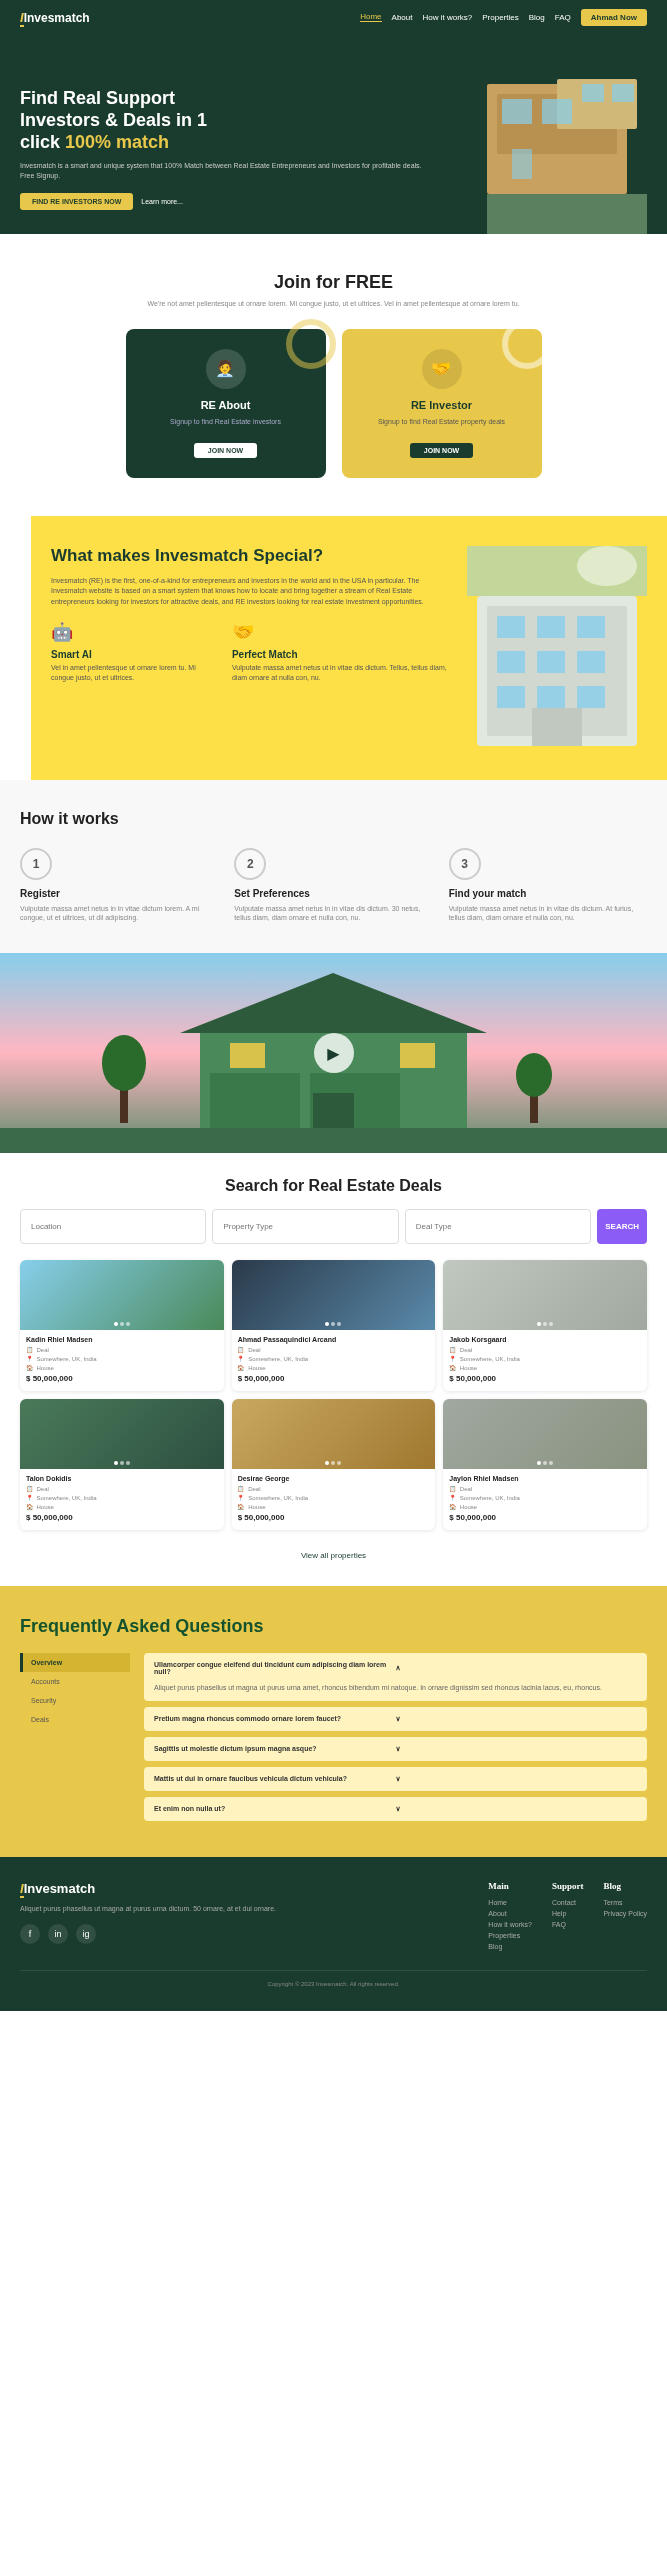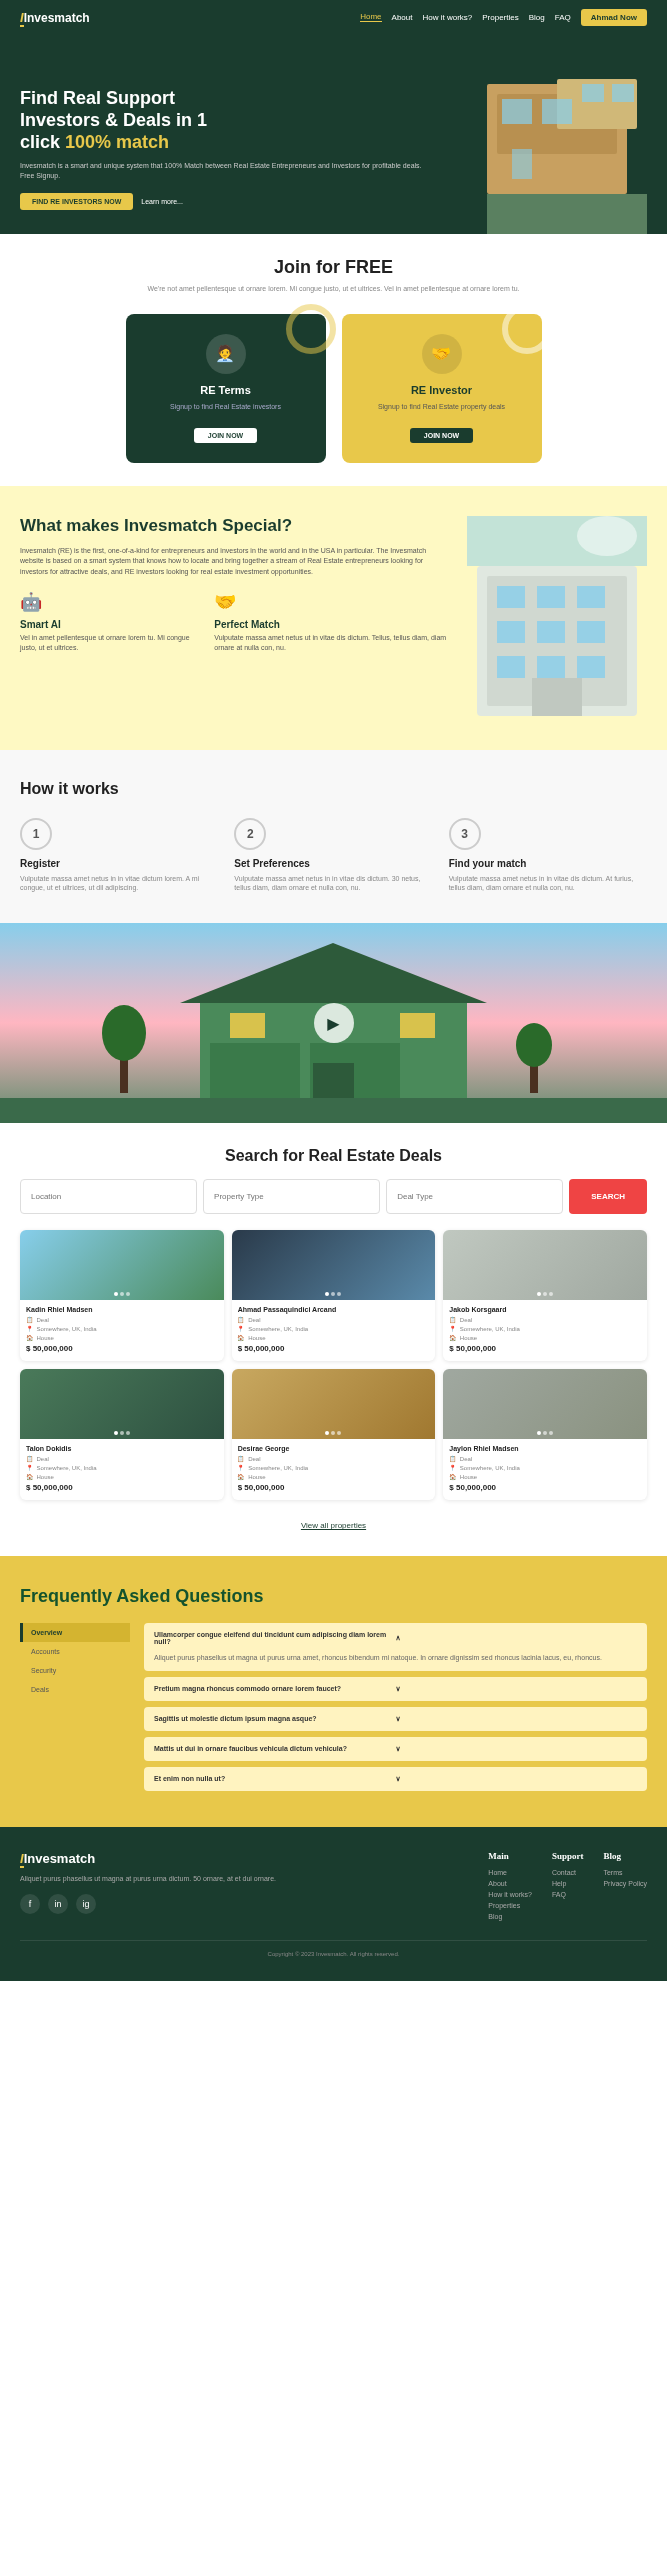--- a/index.html
+++ b/index.html
@@ -24,21 +24,21 @@
     .hero-text { flex: 1; }
     .hero-text h1 { color: #fff; font-size: 18px; font-weight: 800; line-height: 1.2; }
     .hero-text h1 .accent { color: #e8c84a; }
     .hero-text p { color: #ccc; font-size: 7px; margin: 8px 0 12px; line-height: 1.4; }
     .hero-btns { display: flex; gap: 8px; align-items: center; }
     .btn-yellow { background: #e8c84a; color: #1a3c2e; font-size: 7px; font-weight: 700; padding: 5px 12px; border-radius: 3px; border: none; cursor: pointer; }
     .btn-link { color: #fff; font-size: 7px; text-decoration: none; cursor: pointer; }
     .hero-img { width: 220px; height: 170px; overflow: hidden; flex-shrink: 0; }
 
     
-    .join-section { background: #fff; padding: 23px 20px; text-align: center; }
+    .join-section { background: #fff; padding: 38px 20px; text-align: center; }
     .join-section h2 { font-size: 18px; font-weight: 700; color: #222; margin-bottom: 6px; }
     .join-section p { font-size: 7px; color: #888; line-height: 1.4; margin-bottom: 20px; }
     .join-cards { display: flex; gap: 16px; justify-content: center; }
     .join-card {
       background: #1a3c2e;
       border-radius: 8px; padding: 20px 16px;
       width: 200px; text-align: center;
       position: relative;
     }
     .join-card.yellow { background: #e8c84a; }
@@ -54,21 +54,21 @@
     .join-btn { background: #fff; color: #1a3c2e; font-size: 7px; font-weight: 700; padding: 4px 14px; border-radius: 3px; border: none; cursor: pointer; }
     .join-card.yellow .join-btn { background: #1a3c2e; color: #fff; }
     .circle-deco {
       position: absolute; right: -10px; top: -10px;
       width: 50px; height: 50px; border-radius: 50%;
       border: 6px solid #e8c84a; opacity: 0.5;
     }
     .join-card.yellow .circle-deco { border-color: #fff; }
 
     
-    .special-section { background: #fef9c3; padding: 30px 20px; }
+    .special-section { background: #fde047; padding: 30px 20px; margin-left: 31px; }
     .special-inner { display: flex; gap: 16px; align-items: flex-start; }
     .special-text { flex: 1; }
     .special-text h2 { font-size: 17px; font-weight: 800; color: #1a3c2e; line-height: 1.2; margin-bottom: 10px; }
     .special-text p { font-size: 7px; color: #555; line-height: 1.5; margin-bottom: 14px; }
     .special-features { display: flex; gap: 16px; margin-top: 10px; }
     .feature-item h4 { font-size: 10px; font-weight: 700; color: #1a3c2e; margin: 6px 0 3px; }
     .feature-item p { font-size: 7px; color: #555; line-height: 1.4; }
     .feature-icon { font-size: 18px; }
     .special-img { width: 180px; flex-shrink: 0; }
 
@@ -98,40 +98,40 @@
     }
 
     
     .search-section { background: #fff; padding: 24px 20px; }
     .search-section h2 { font-size: 16px; font-weight: 700; color: #222; text-align: center; margin-bottom: 14px; }
     .search-bar { display: flex; gap: 6px; margin-bottom: 16px; }
     .search-input {
       flex: 1; padding: 12px 10px; border: 1px solid #ddd;
       border-radius: 4px; font-size: 8px; color: #aaa;
     }
-    .search-btn { background: #ef4444; color: #fff; font-size: 8px; font-weight: 700; padding: 6px 22px; border: none; border-radius: 4px; cursor: pointer; }
+    .search-btn { background: #8b5cf6; color: #fff; font-size: 8px; font-weight: 700; padding: 6px 8px; border: none; border-radius: 4px; cursor: pointer; }
     .property-grid { display: grid; grid-template-columns: 1fr 1fr 1fr; gap: 8px; }
     .property-card { border-radius: 6px; overflow: hidden; box-shadow: 0 1px 4px rgba(0,0,0,0.1); }
     .prop-img { height: 70px; position: relative; }
     .prop-img-1 { background: linear-gradient(135deg, #87CEEB, #4a8a5a); }
     .prop-img-2 { background: linear-gradient(135deg, #2a3a4a, #5a8aaa); }
     .prop-img-3 { background: linear-gradient(135deg, #c0c8c0, #a0a8a0); }
     .prop-img-4 { background: linear-gradient(135deg, #4a7a5a, #2d5040); }
     .prop-img-5 { background: linear-gradient(135deg, #c8a860, #a07830); }
     .prop-img-6 { background: linear-gradient(135deg, #a0a8a0, #8a9280); }
     .prop-dots { position: absolute; bottom: 4px; left: 50%; transform: translateX(-50%); display: flex; gap: 2px; }
     .dot { width: 4px; height: 4px; border-radius: 50%; background: #fff; opacity: 0.6; }
     .dot.active { opacity: 1; }
     .prop-info { padding: 6px 6px 8px; }
     .prop-info h4 { font-size: 7px; font-weight: 700; color: #222; margin-bottom: 3px; }
     .prop-meta { display: flex; align-items: center; gap: 3px; margin-bottom: 2px; }
     .prop-meta span { font-size: 6px; color: #888; }
     .prop-price { font-size: 8px; font-weight: 700; color: #222; margin-top: 3px; }
     .view-all { text-align: center; margin-top: 14px; }
-    .view-all a { font-size: 8px; color: #1a3c2e; text-decoration: underline; cursor: pointer; }
+    .view-all a { font-size: 8px; color: #1a3c2e; cursor: pointer; }
 
     
     .faq-section { background: #e8c84a; padding: 30px 20px; }
     .faq-section h2 { font-size: 18px; font-weight: 800; color: #14532d; margin-bottom: 16px; }
     .faq-inner { display: flex; gap: 14px; }
     .faq-sidebar { width: 110px; flex-shrink: 0; }
     .faq-sidebar-item {
       padding: 6px 8px; font-size: 7px; cursor: pointer;
       color: #555; border-left: 3px solid transparent;
     }
@@ -212,21 +212,21 @@
 <section class="join-section">
   <h2>Join for FREE</h2>
   <p>We're not amet pellentesque ut ornare lorem. Mi congue justo, ut et ultrices. Vel in amet pellentesque at ornare lorem tu.</p>
   <div class="join-cards">
 
     <div class="join-card" style="position:relative;">
       <div class="circle-deco"></div>
       <div class="card-icon">
         <span>🧑‍💼</span>
       </div>
-      <h3>RE Terms</h3>
+      <h3>RE About</h3>
       <p>Signup to find Real Estate investors</p>
       <button class="join-btn">JOIN NOW</button>
     </div>
 
     <div class="join-card yellow" style="position:relative;">
       <div class="circle-deco"></div>
       <div class="card-icon">
         <span>🤝</span>
       </div>
       <h3>RE Investor</h3>

